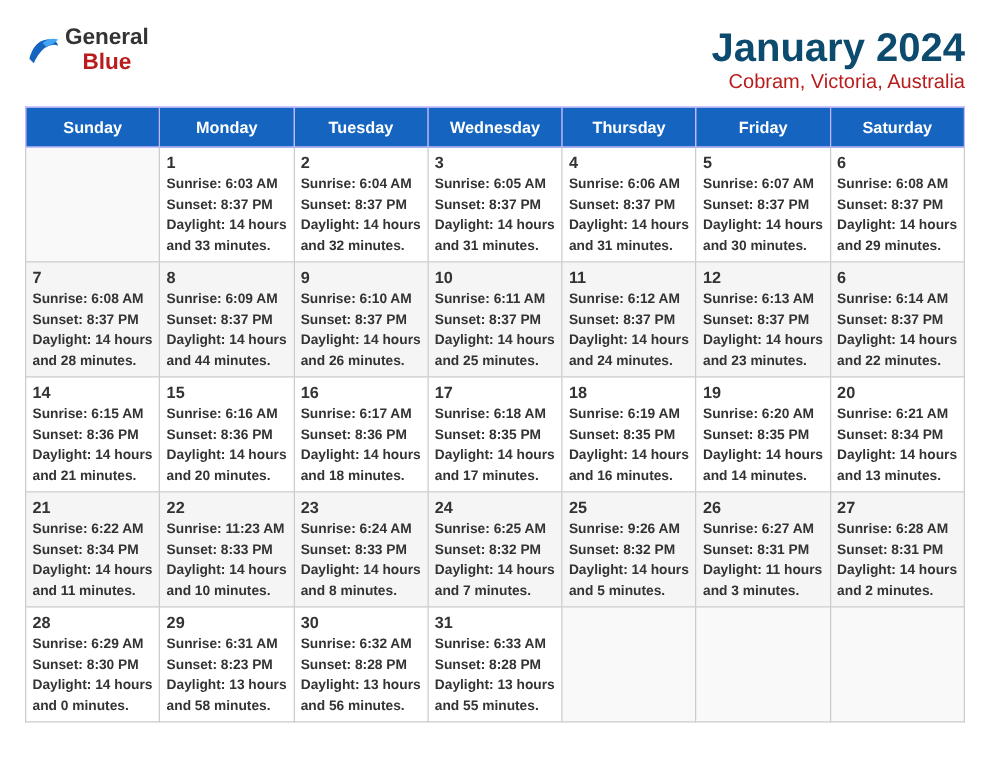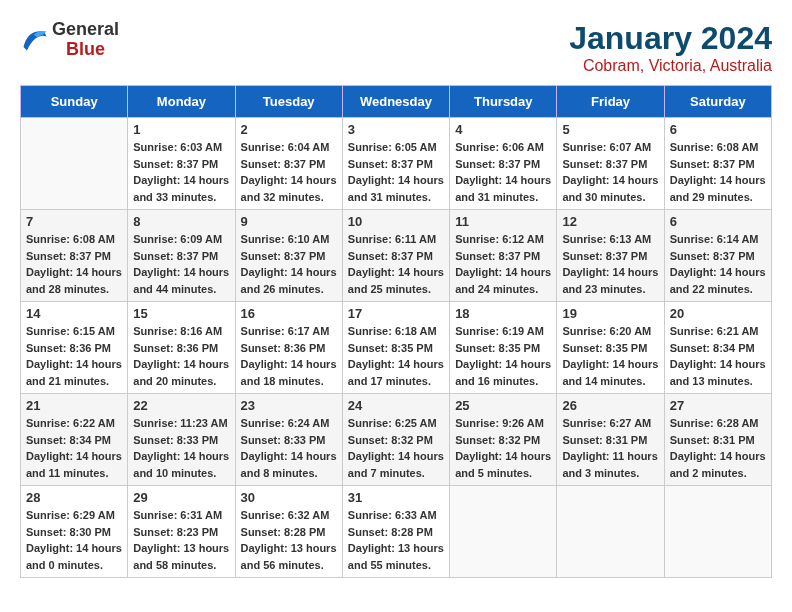--- a/index.html
+++ b/index.html
@@ -177,21 +177,21 @@
           <div class="day-info"><span>Sunrise: 6:14 AM</span><br><span>Sunset: 8:37 PM</span><br><span>Daylight: 14 hours and 22 minutes.</span></div>
         </td>
       </tr>
       <tr>
         <td>
           <div class="day-num">14</div>
           <div class="day-info"><span>Sunrise: 6:15 AM</span><br><span>Sunset: 8:36 PM</span><br><span>Daylight: 14 hours and 21 minutes.</span></div>
         </td>
         <td>
           <div class="day-num">15</div>
-          <div class="day-info"><span>Sunrise: 8:16 AM</span><br><span>Sunset: 8:36 PM</span><br><span>Daylight: 14 hours and 20 minutes.</span></div>
+          <div class="day-info"><span>Sunrise: 6:16 AM</span><br><span>Sunset: 8:36 PM</span><br><span>Daylight: 14 hours and 20 minutes.</span></div>
         </td>
         <td>
           <div class="day-num">16</div>
           <div class="day-info"><span>Sunrise: 6:17 AM</span><br><span>Sunset: 8:36 PM</span><br><span>Daylight: 14 hours and 18 minutes.</span></div>
         </td>
         <td>
           <div class="day-num">17</div>
           <div class="day-info"><span>Sunrise: 6:18 AM</span><br><span>Sunset: 8:35 PM</span><br><span>Daylight: 14 hours and 17 minutes.</span></div>
         </td>
         <td>

